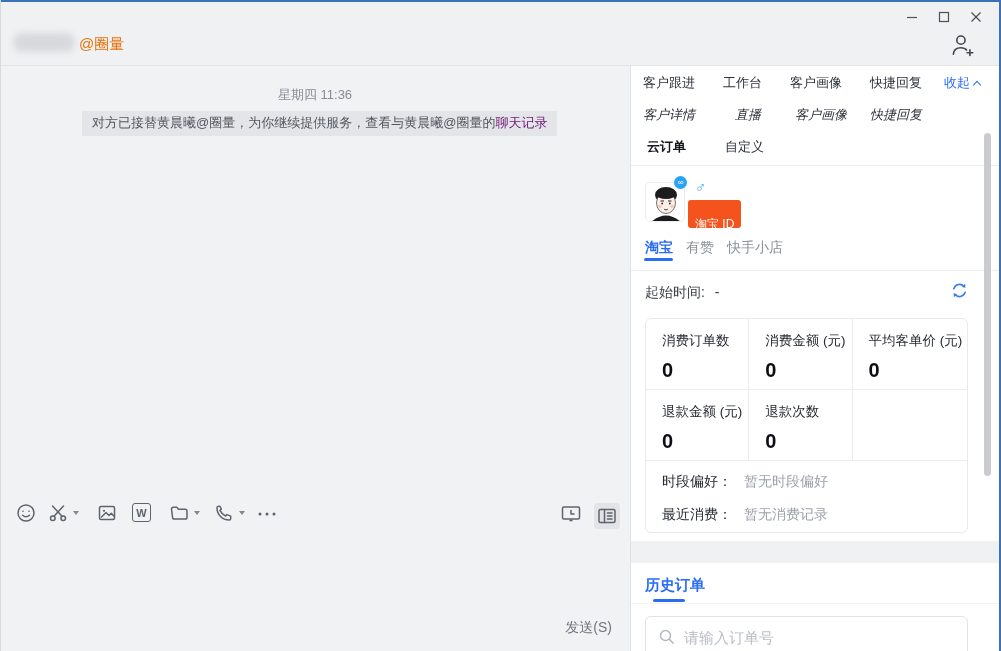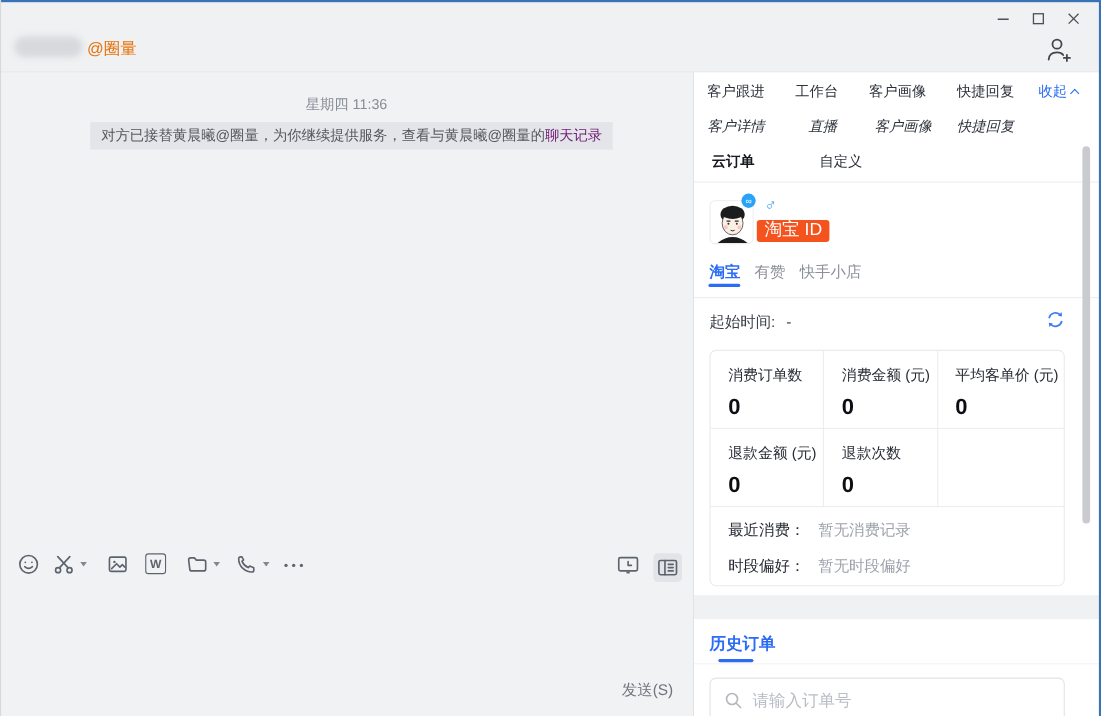--- a/index.html
+++ b/index.html
@@ -39,30 +39,30 @@
   
   .panel { position:absolute; left:631px; top:66px; width:368px; height:585px; background:#fff; }
   .nav-tabs { position:absolute; left:0; top:0; width:100%; height:100px; background:#fff; border-bottom:1px solid #ededef; }
   .nav-row { position:absolute; left:0; width:100%; padding-left:12px; display:flex; font-size:13px; color:#2b303a; }
   .nav-row .tab { cursor:pointer; white-space:nowrap; }
   .row1 { top:8px; gap:28px; }
   .row2 { top:40px;font-style:italic; }
   .row2 .tab:nth-child(2){ margin-left:40px; }
   .row2 .tab:nth-child(3){ margin-left:34px; }
   .row2 .tab:nth-child(4){ margin-left:23px; }
-  .row3 { top:72px; padding-left:16px; gap:59px; }
+  .row3 { top:72px; padding-left:16px; gap:39px; }
   .tab.active-bold { font-weight:bold; color:#15181e; }
   .collapse { position:absolute; right:19px; top:8px; color:#2a6cf5; font-size:13px; cursor:pointer; display:flex; align-items:center; gap:4px; }
   .caret-up { width:6px; height:6px; border-left:1.5px solid #2a6cf5; border-top:1.5px solid #2a6cf5; transform:rotate(45deg); margin-top:3px; }
 
   .customer { position:absolute; left:0; top:101px; width:100%; height:374px; background:#fff; }
   .avatar { position:absolute; left:14px; top:15px; width:40px; height:40px; border-radius:5px; overflow:hidden; background:#fff; border:1px solid #ececec; }
   .avatar-badge { position:absolute; left:43px; top:9px; width:13px; height:13px; border-radius:50%; background:#29a3f6; color:#fff; font-size:8px; line-height:13px; text-align:center; }
   .gender { position:absolute; left:64px; top:11px; font-size:15px; font-weight:bold; color:#38a1f3; }
-  .id-badge { position:absolute; left:57px; top:33px; height:20px; line-height:20px; padding:0 7px; background:#f5531d; color:#fff; font-size:16px; border-radius:3px; }
+  .id-badge { position:absolute; left:57px; top:33px; height:20px; line-height:20px; padding:14px 7px; background:#f5531d; color:#fff; font-size:12px; border-radius:3px; }
   .plat-tabs { position:absolute; left:14px; top:72px; display:flex; gap:13px; font-size:14px; color:#8b9099;text-align:right; }
   .plat-tabs .ptab { cursor:pointer; }
   .plat-tabs .ptab.active { color:#2a6cf5; font-weight:bold; }
   .plat-underline { position:absolute; left:13px; top:91px; width:29px; height:3px; border-radius:2px; background:#2a6cf5; }
   .plat-border { position:absolute; left:0; top:103px; width:100%; height:1px; background:#ededef; }
   .start-row { position:absolute; left:14px; top:117px; font-size:14px; color:#3b4048; }
   .refresh { position:absolute; right:31px; top:115px; width:17px; height:17px; cursor:pointer; }
 
   .stats-card { position:absolute; left:14px; top:151px; width:323px; height:215px; border:1px solid #e9eaec; border-radius:6px; background:#fff; }
   .stats-grid { display:grid; grid-template-columns:1fr 1fr 1fr; }
@@ -285,26 +285,26 @@
           <div class="stat-value">0</div>
         </div>
         <div class="stat-cell">
           <div class="stat-label">退款次数</div>
           <div class="stat-value">0</div>
         </div>
         <div class="stat-cell no-r"></div>
       </div>
       <div class="info-lines">
         <div class="info-line">
+          <span class="info-label">时段偏好：</span>
+          <span class="info-value">暂无时段偏好</span>
+        </div>
+        <div class="info-line">
           <span class="info-label">最近消费：</span>
           <span class="info-value">暂无消费记录</span>
-        </div>
-        <div class="info-line">
-          <span class="info-label">时段偏好：</span>
-          <span class="info-value">暂无时段偏好</span>
         </div>
       </div>
     </div>
   </div>
 
   <div class="gap-band"></div>
 
   <div class="history">
     <div class="history-title">历史订单</div>
     <div class="history-underline"></div>

